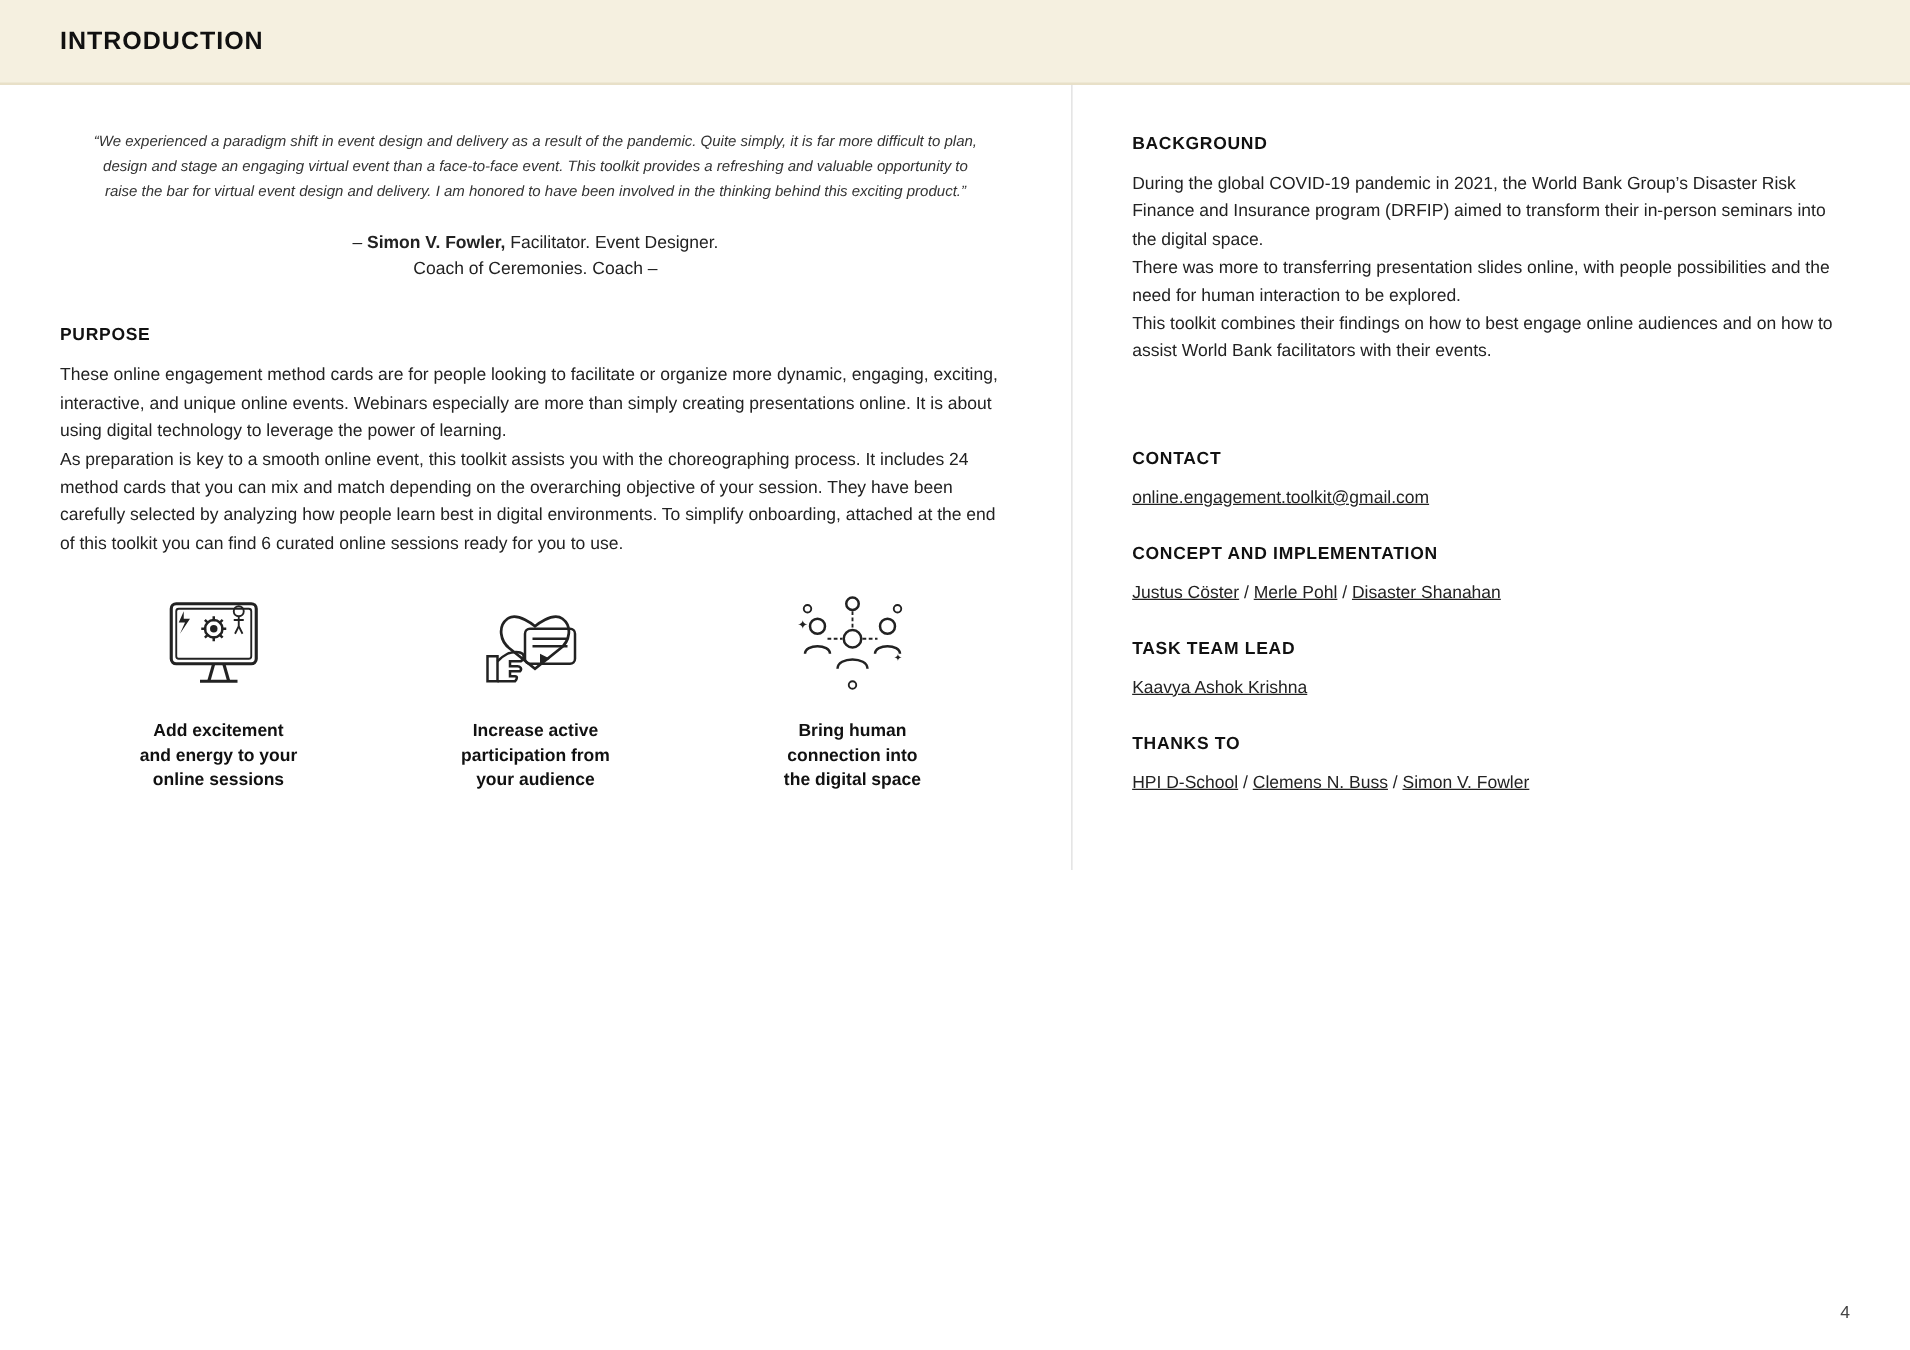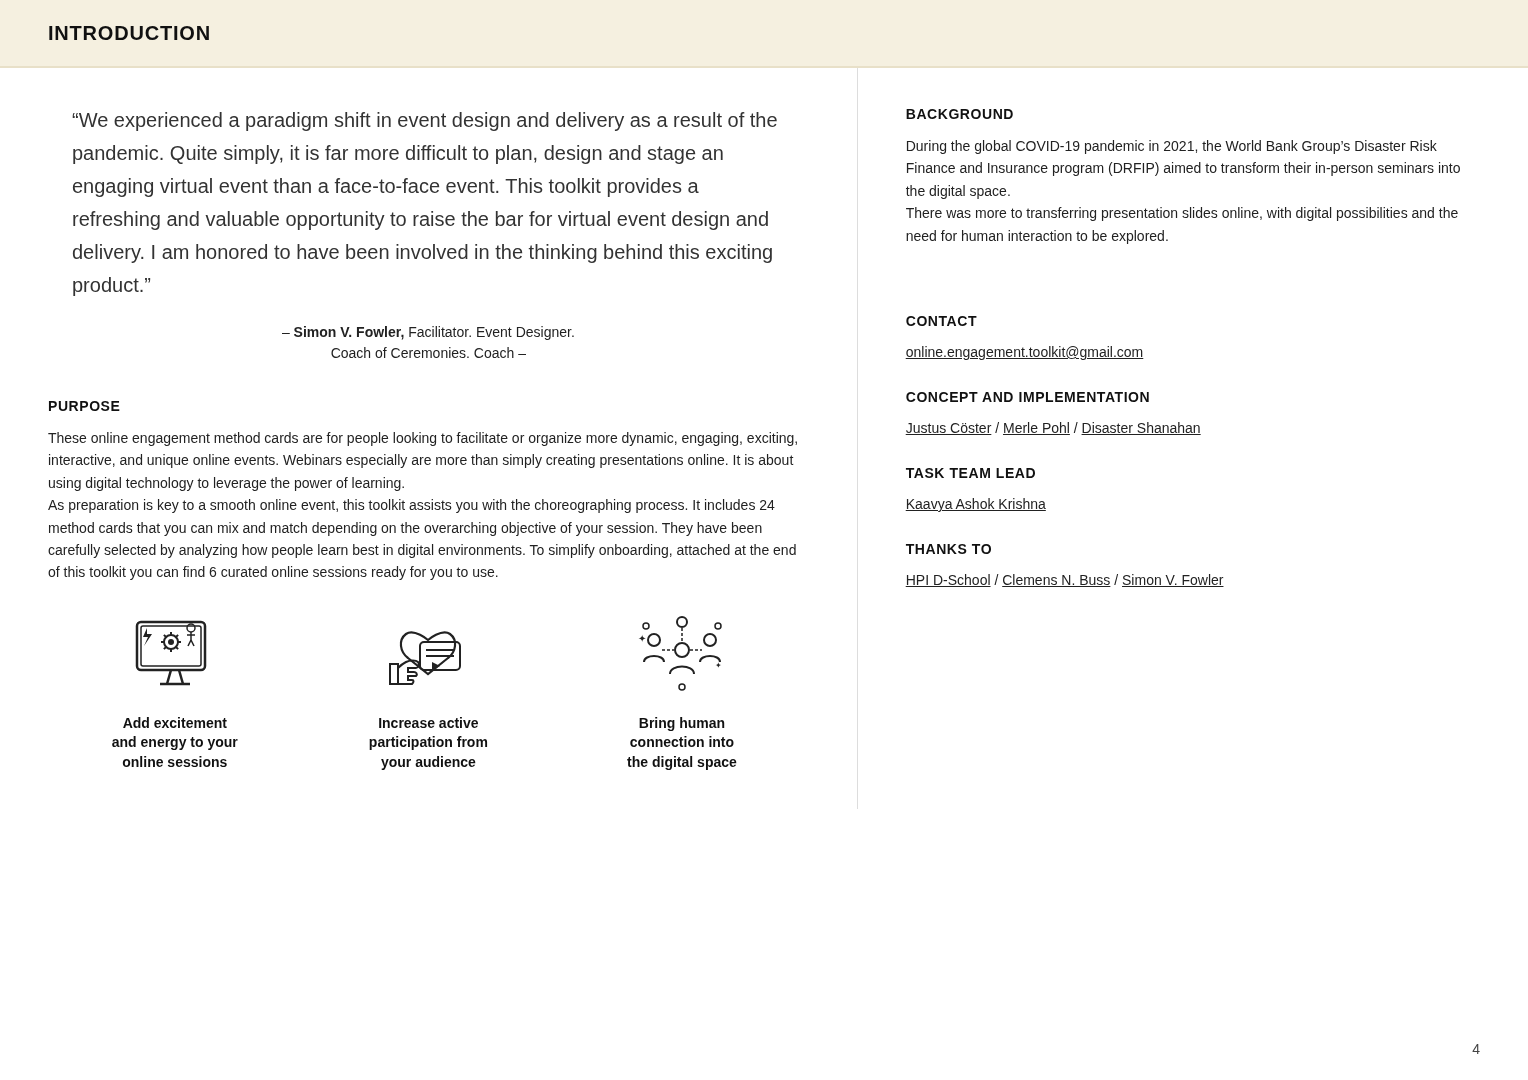--- a/index.html
+++ b/index.html
@@ -36,22 +36,24 @@
     .left-col {
       flex: 1.15;
       padding: 36px 48px 36px 48px;
       border-right: 1px solid #ddd;
     }
     .right-col {
       flex: 0.85;
       padding: 36px 60px 36px 48px;
     }
     .quote-block {
+      text-align: center;
+      font-style: italic;
       color: #333;
-      font-size: 20px;
+      font-size: 12px;
       line-height: 1.65;
       margin-bottom: 20px;
       padding: 0 24px;
     }
     .attribution {
       text-align: center;
       font-size: 14px;
       margin-bottom: 32px;
       color: #222;
     }
@@ -241,21 +243,22 @@
         </div>
 
       </div>
     </div>
 
     <div class="right-col">
 
       <div class="right-section">
         <div class="section-title">BACKGROUND</div>
         <p class="section-body">During the global COVID-19 pandemic in 2021, the World Bank Group’s Disaster Risk Finance and Insurance program (DRFIP) aimed to transform their in-person seminars into the digital space.</p>
-        <p class="section-body">There was more to transferring presentation slides online, with digital possibilities and the need for human interaction to be explored.</p>
+        <p class="section-body">There was more to transferring presentation slides online, with people possibilities and the need for human interaction to be explored.</p>
+        <p class="section-body">This toolkit combines their findings on how to best engage online audiences and on how to assist World Bank facilitators with their events.</p>
       </div>
 
       <div style="height: 40px;"></div>
 
       <div class="right-section">
         <div class="section-title">CONTACT</div>
         <a class="contact-link" href="mailto:online.engagement.toolkit@gmail.com">online.engagement.toolkit@gmail.com</a>
       </div>
 
       <div class="right-section" style="margin-top: 18px;">

